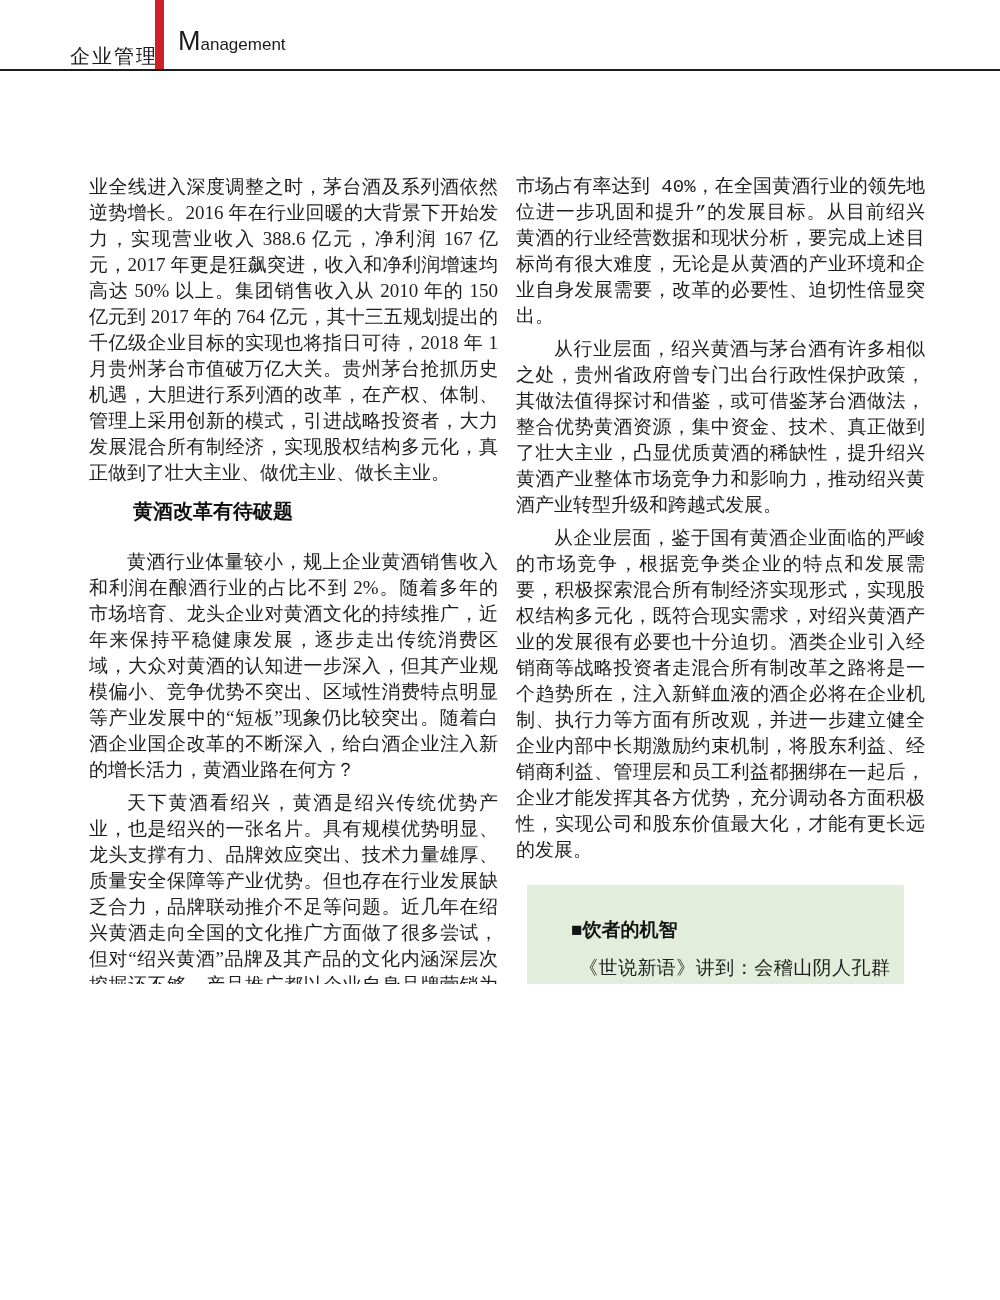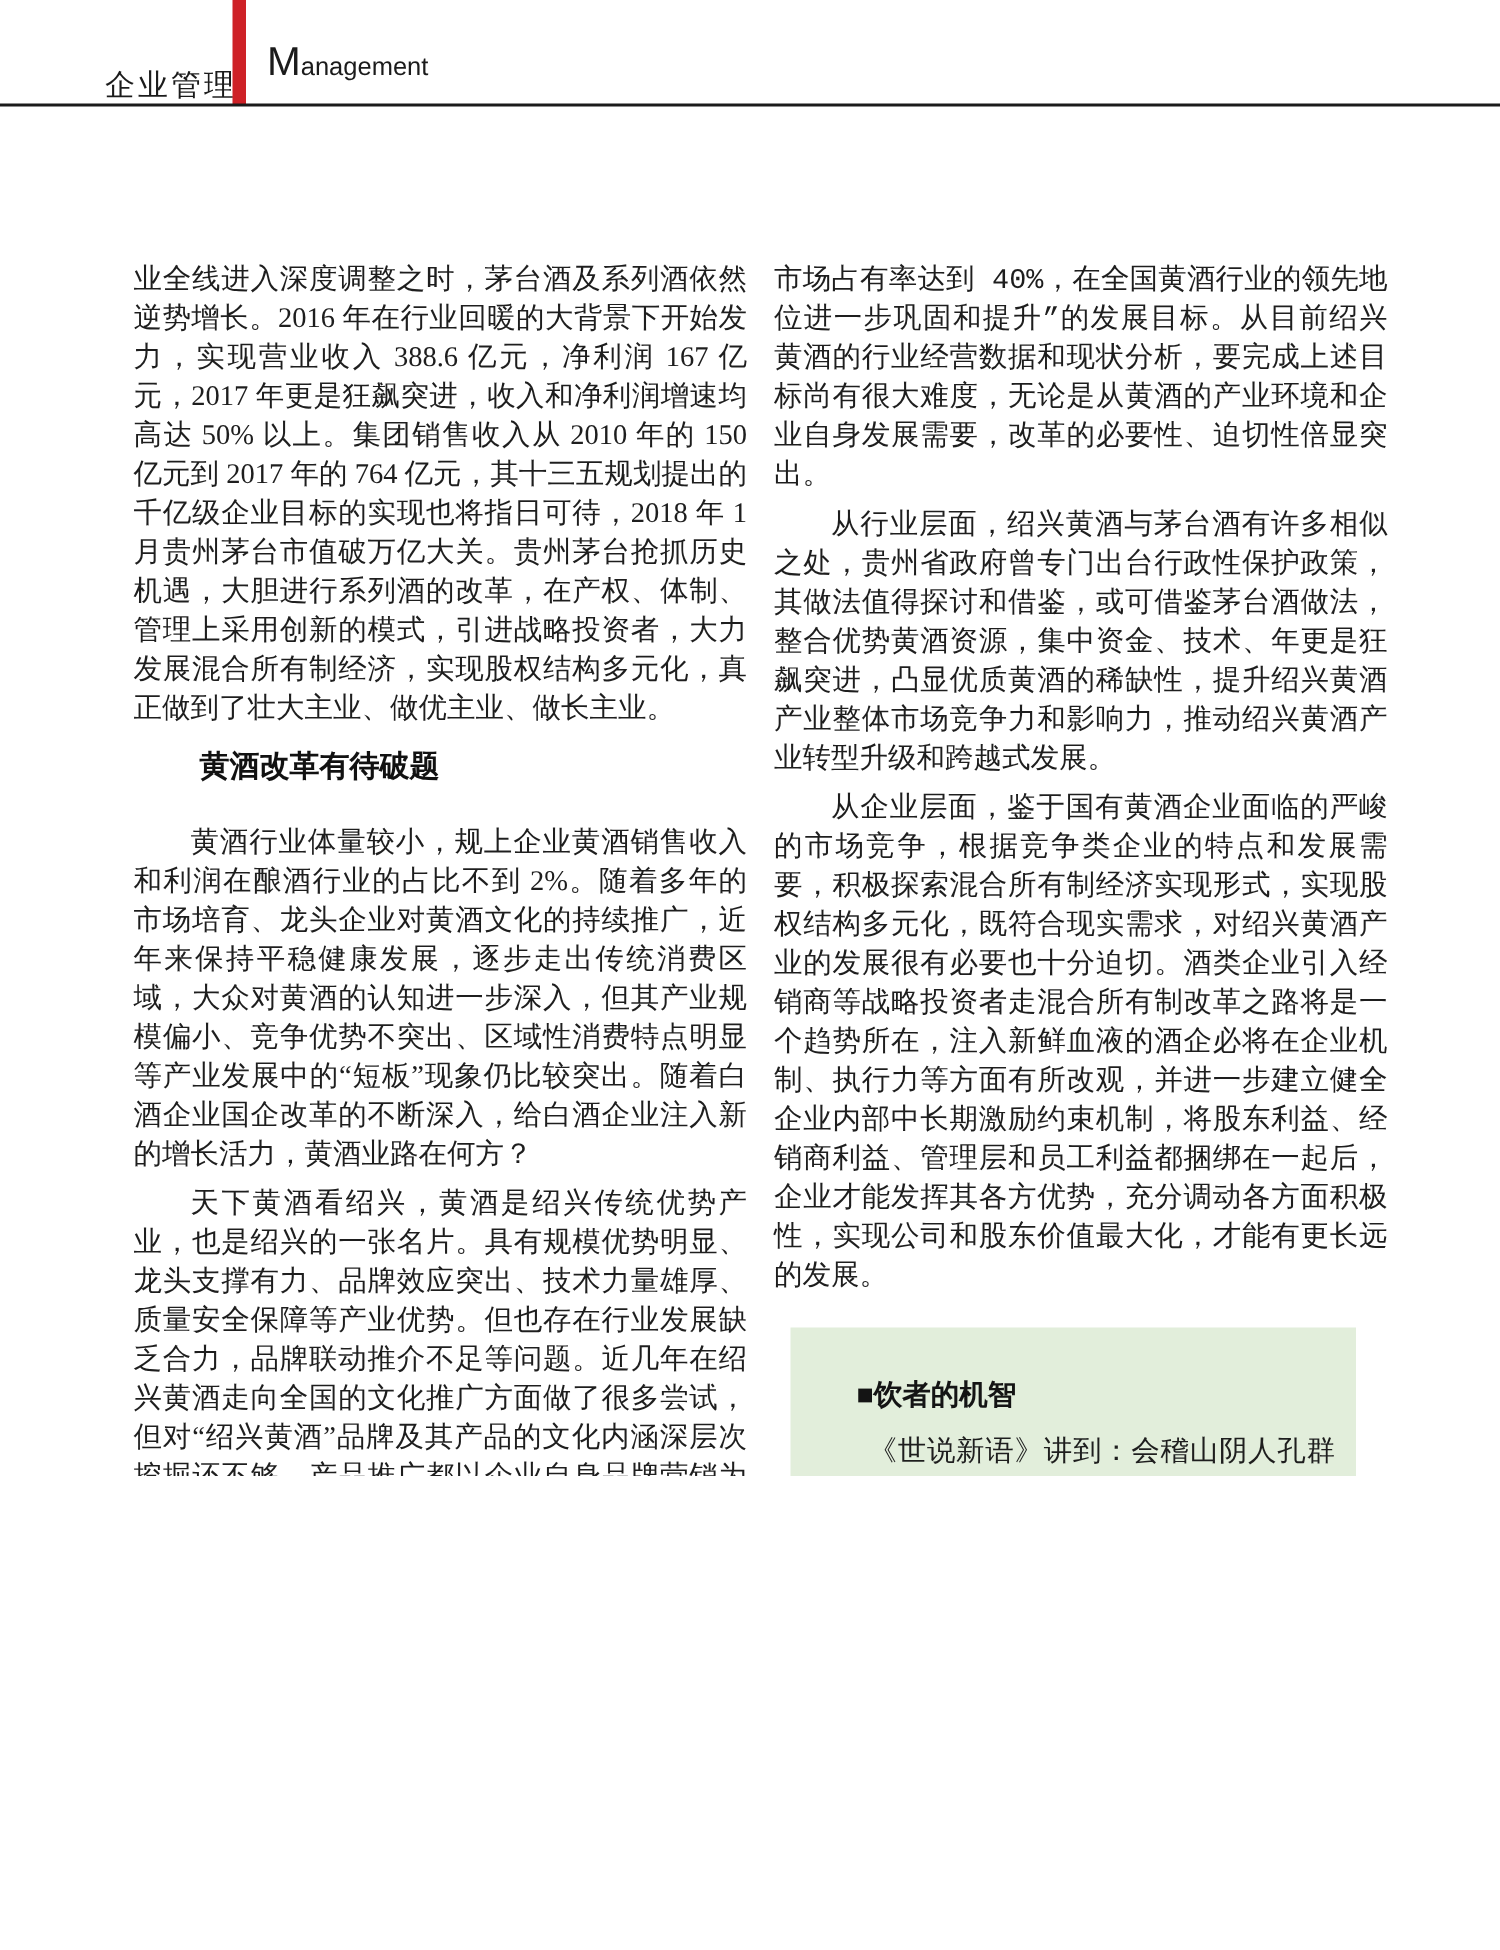--- a/index.html
+++ b/index.html
@@ -43,21 +43,21 @@
     font-family:"Liberation Sans","DejaVu Sans",sans-serif;
     font-weight:bold; font-size:20px; color:#111;
     margin:12px 0 25px 44px; line-height:26px;
   }
   
   .sidebar-box {
     position:absolute; left:527px; top:885px; width:377px; height:288px;
     background:#e2eedb;
   }
   .box-title {
-    font-family:Liberation Serif, serif;
+    font-family:Liberation Mono, monospace;
     font-weight:bold; font-size:19px; color:#141414;
     margin:34px 14px 12px 44px; line-height:24px;
   }
   .box-para {
     margin:0 14px 9px 14px; text-indent:2em;
     font-size:19px; line-height:26.5px;
     text-align:justify; text-justify:inter-character; color:#1e1e1e;
   }
   
   .page-number {
@@ -79,21 +79,21 @@
 
   <div class="col col-left">
       <p class="body-para">业全线进入深度调整之时，茅台酒及系列酒依然逆势增长。2016 年在行业回暖的大背景下开始发力，实现营业收入 388.6 亿元，净利润 167 亿元，2017 年更是狂飙突进，收入和净利润增速均高达 50% 以上。集团销售收入从 2010 年的 150 亿元到 2017 年的 764 亿元，其十三五规划提出的千亿级企业目标的实现也将指日可待，2018 年 1 月贵州茅台市值破万亿大关。贵州茅台抢抓历史机遇，大胆进行系列酒的改革，在产权、体制、管理上采用创新的模式，引进战略投资者，大力发展混合所有制经济，实现股权结构多元化，真正做到了壮大主业、做优主业、做长主业。</p>
       <h3 class="section-heading">黄酒改革有待破题</h3>
       <p class="body-para indent">黄酒行业体量较小，规上企业黄酒销售收入和利润在酿酒行业的占比不到 2%。随着多年的市场培育、龙头企业对黄酒文化的持续推广，近年来保持平稳健康发展，逐步走出传统消费区域，大众对黄酒的认知进一步深入，但其产业规模偏小、竞争优势不突出、区域性消费特点明显等产业发展中的“短板”现象仍比较突出。随着白酒企业国企改革的不断深入，给白酒企业注入新的增长活力，黄酒业路在何方？</p>
       <p class="body-para indent">天下黄酒看绍兴，黄酒是绍兴传统优势产业，也是绍兴的一张名片。具有规模优势明显、龙头支撑有力、品牌效应突出、技术力量雄厚、质量安全保障等产业优势。但也存在行业发展缺乏合力，品牌联动推介不足等问题。近几年在绍兴黄酒走向全国的文化推广方面做了很多尝试，但对“绍兴黄酒”品牌及其产品的文化内涵深层次挖掘还不够，产品推广都以企业自身品牌营销为主，对黄酒产业、历史、文化等整体宣传推介不足，绍兴黄酒品牌的价值无法体现和提升。</p>
     </div>
 
   <div class="col col-right">
       <p class="body-para">市场占有率达到 40%，在全国黄酒行业的领先地位进一步巩固和提升”的发展目标。从目前绍兴黄酒的行业经营数据和现状分析，要完成上述目标尚有很大难度，无论是从黄酒的产业环境和企业自身发展需要，改革的必要性、迫切性倍显突出。</p>
-      <p class="body-para indent">从行业层面，绍兴黄酒与茅台酒有许多相似之处，贵州省政府曾专门出台行政性保护政策，其做法值得探讨和借鉴，或可借鉴茅台酒做法，整合优势黄酒资源，集中资金、技术、年更是狂飙突进，凸显优质黄酒的稀缺性，提升绍兴黄酒产业整体市场竞争力和影响力，推动绍兴黄酒产业转型升级和跨越式发展。</p>
+      <p class="body-para indent">从行业层面，绍兴黄酒与茅台酒有许多相似之处，贵州省政府曾专门出台行政性保护政策，其做法值得探讨和借鉴，或可借鉴茅台酒做法，整合优势黄酒资源，集中资金、技术、真正做到了壮大主业，凸显优质黄酒的稀缺性，提升绍兴黄酒产业整体市场竞争力和影响力，推动绍兴黄酒产业转型升级和跨越式发展。</p>
       <p class="body-para indent">从企业层面，鉴于国有黄酒企业面临的严峻的市场竞争，根据竞争类企业的特点和发展需要，积极探索混合所有制经济实现形式，实现股权结构多元化，既符合现实需求，对绍兴黄酒产业的发展很有必要也十分迫切。酒类企业引入经销商等战略投资者走混合所有制改革之路将是一个趋势所在，注入新鲜血液的酒企必将在企业机制、执行力等方面有所改观，并进一步建立健全企业内部中长期激励约束机制，将股东利益、经销商利益、管理层和员工利益都捆绑在一起后，企业才能发挥其各方优势，充分调动各方面积极性，实现公司和股东价值最大化，才能有更长远的发展。</p>
     </div>
 
   <aside class="sidebar-box" style="background: rgb(226, 238, 219);">
     <h4 class="box-title"><span>■</span><span>饮者的机智</span></h4>
     <div>
         <p class="box-para">《世说新语》讲到：会稽山阴人孔群喜欢喝酒。王导对他说：“你为什么经常唱酒？难道没有看见卖酒人家盖在酒器上的布，日子久了就烂掉了吗？”</p>
         <p class="box-para">孔群说：“不是这样的。你难道没有看见酒糟腌制的肉反而能存放得更久吗？”</p>
       </div>
   </aside>

